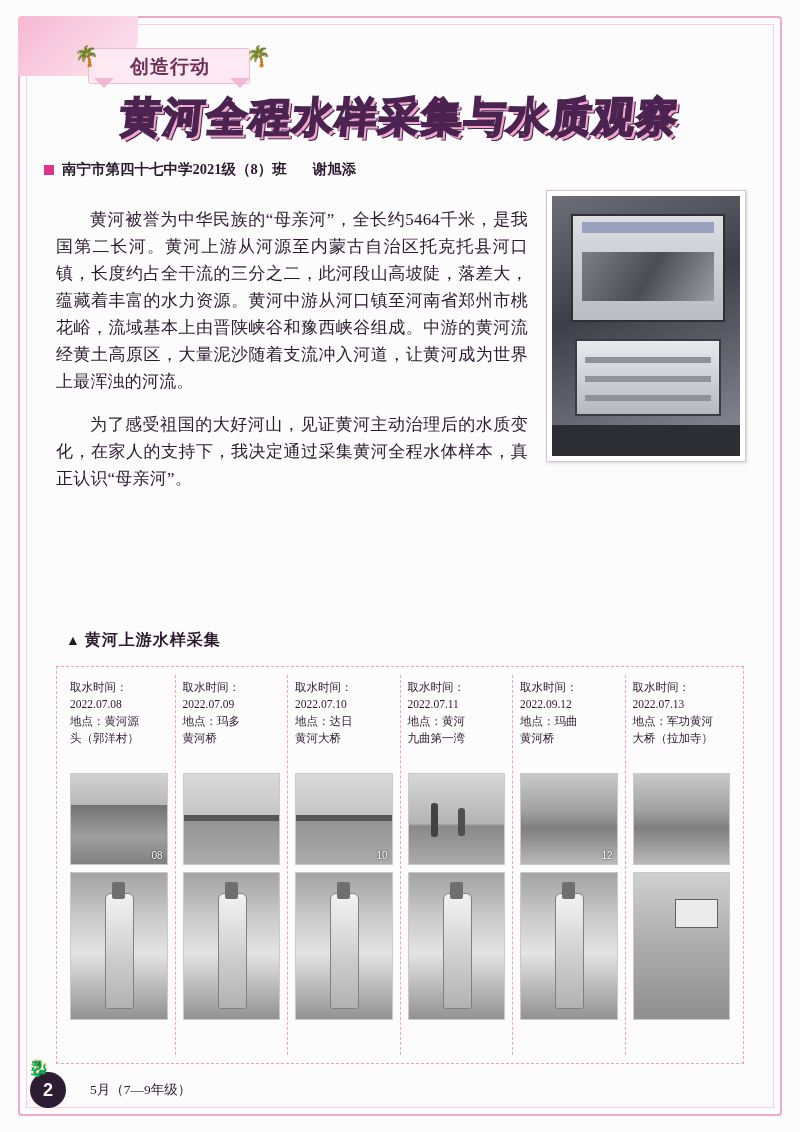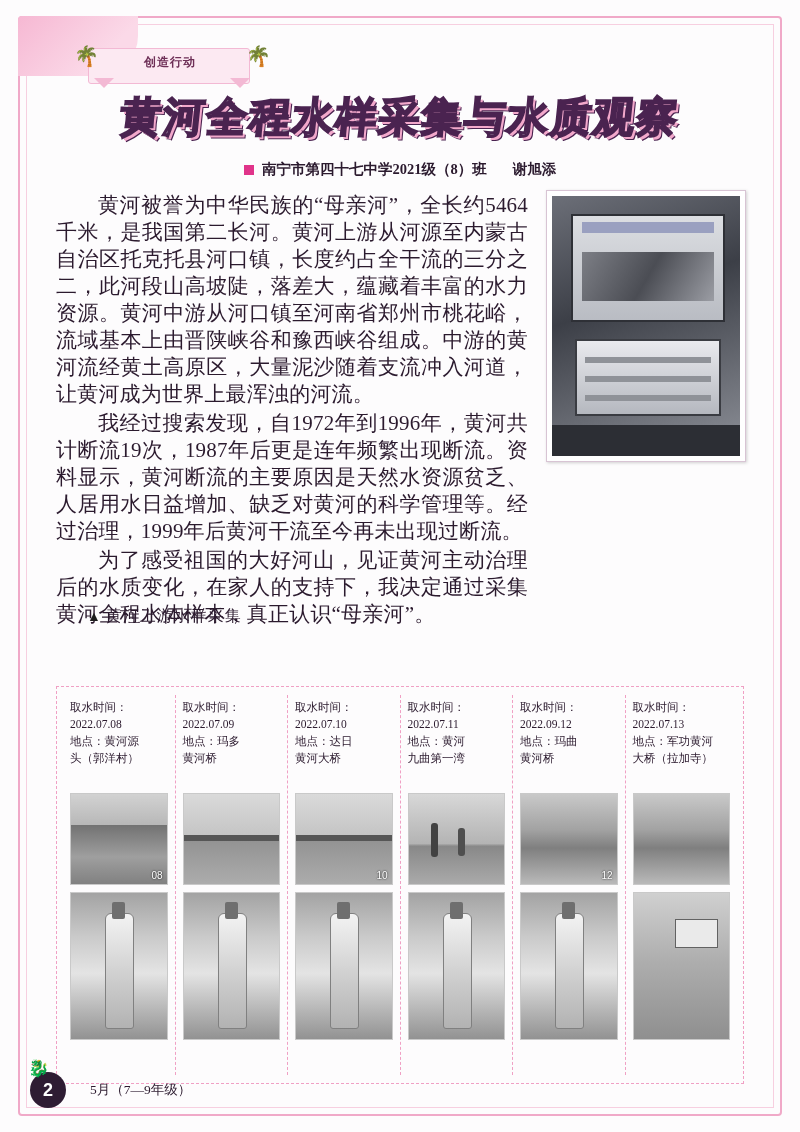--- a/index.html
+++ b/index.html
@@ -65,21 +65,21 @@
     border: 1px solid #f3b9d4;
     border-radius: 3px;
   }
   .badge-text {
     position: absolute;
     left: 46px; top: 12px;
     width: 128px;
     text-align: center;
     font-family: "Liberation Sans", sans-serif;
     font-weight: bold;
-    font-size: 12px;
+    font-size: 19px;
     letter-spacing: 1px;
     color: #6e2f57;
   }
   .palm {
     position: absolute;
     top: 2px;
     font-size: 20px;
     color: #ef9ec4;
   }
   .palm.left { left: 14px; }
@@ -111,21 +111,20 @@
       3px 3px 0 #f2a8cb,
       4px 4px 0 #4a2350;
     transform: skewX(-6deg);
     white-space: nowrap;
   }
 
   .byline {
     position: absolute;
     left: 0; top: 122px;
     width: 712px;
-    text-align: center;
     font-size: 14.5px;
     font-weight: bold;
     color: #2b1a2e;
     font-family: "Liberation Serif", serif;
   }
   .byline .sq {
     display: inline-block;
     width: 10px; height: 10px;
     background: #e0348a;
     margin-right: 8px;
@@ -188,51 +187,50 @@
     background: #8f9298;
   }
   .pc-floor {
     position: absolute;
     left: 0; bottom: 0;
     width: 100%; height: 12%;
     background: #2c2e34;
   }
 
   .para {
-    font-size: 21px;
+    font-size: 17px;
     line-height: 27px;
     text-indent: 2em;
-    margin: 2px 0 1px 0;
+    margin: 16px 0 1px 0;
     text-align: justify;
     letter-spacing: 0.2px;
   }
   .wrapcol { width: 472px; }
   .fullcol { width: 690px; }
 
   
   .sec-head {
     position: absolute;
-    left: 22px; top: 568px;
+    left: 22px; top: 592px;
     font-family: "Liberation Sans", sans-serif;
-    font-weight: normal;
+    font-weight: bold;
     font-size: 16px;
     color: #2b1a2e;
     letter-spacing: 1px;
-    margin-left: 21px;
   }
   .sec-head .tri {
     color: #1d1d1d;
     margin-right: 4px;
     font-size: 14px;
   }
 
   
   .gallery {
     position: absolute;
-    left: 12px; top: 648px;
+    left: 12px; top: 628px;
     width: 688px;
     height: 398px;
     border: 1px dashed #f0a0c4;
     display: flex;
     box-sizing: border-box;
     padding: 8px 6px;
   }
   .gcol {
     flex: 1;
     border-right: 1px dashed #f0a0c4;
@@ -412,21 +410,20 @@
           <div class="pc-case">
             <div class="row" style="top:22%"></div>
             <div class="row" style="top:48%"></div>
             <div class="row" style="top:74%"></div>
           </div>
           <div class="pc-floor"></div>
         </div>
       </div>
 
       <p class="para wrapcol">黄河被誉为中华民族的“母亲河”，全长约5464千米，是我国第二长河。黄河上游从河源至内蒙古自治区托克托县河口镇，长度约占全干流的三分之二，此河段山高坡陡，落差大，蕴藏着丰富的水力资源。黄河中游从河口镇至河南省郑州市桃花峪，流域基本上由晋陕峡谷和豫西峡谷组成。中游的黄河流经黄土高原区，大量泥沙随着支流冲入河道，让黄河成为世界上最浑浊的河流。</p>
-      <p class="para wrapcol">我经过搜索发现，自1972年到1996年，黄河共计断流19次，1987年后更是连年频繁出现断流。资料显示，黄河断流的主要原因是天然水资源贫乏、人居用水日益增加、缺乏对黄河的科学管理等。经过治理，1999年后黄河干流至今再未出现过断流。</p>
       <p class="para wrapcol">为了感受祖国的大好河山，见证黄河主动治理后的水质变化，在家人的支持下，我决定通过采集黄河全程水体样本，真正认识“母亲河”。</p>
     </div>
 
     <div class="sec-head">
       <span class="tri">▲</span><span>黄河上游水样采集</span>
     </div>
 
     <div class="gallery">
 
       <div class="gcol">

